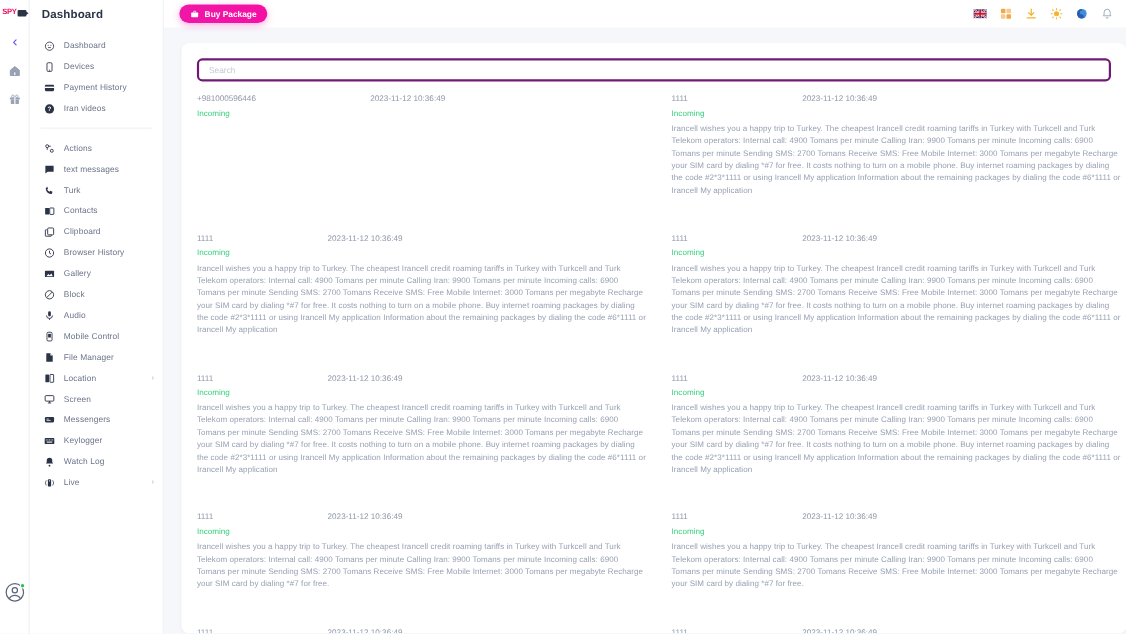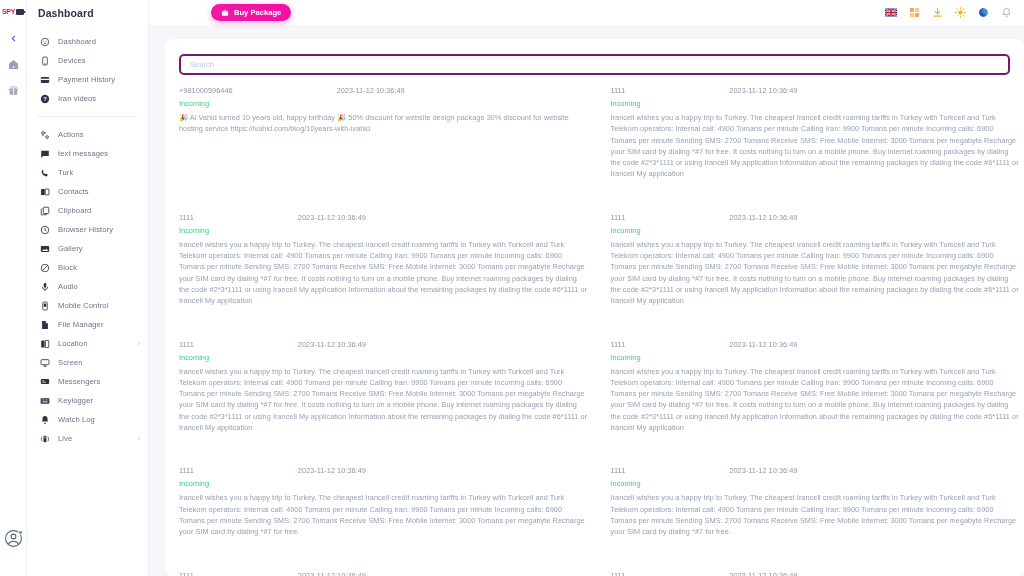--- a/index.html
+++ b/index.html
@@ -63,21 +63,20 @@
     padding: 0 8px 0 14px; flex:0 0 25px;
   }
   .buy-btn {
     display:inline-flex; align-items:center; gap:5px;
     background: linear-gradient(90deg,#ef18a6 0%,#f50fa4 100%);
     color:#fff; border:none; border-radius: 11px;
     height: 17px; padding: 0 10px;
     font-size: 7.6px; font-weight:700; cursor:pointer;
     box-shadow: 0 2px 7px rgba(240,16,164,0.35);
     font-family:"Liberation Sans", sans-serif;
-    margin-left:48px;
   }
   .buy-btn svg { display:block; }
   .top-icons { margin-left:auto; display:flex; align-items:center; gap:11px; padding-right:4px; }
   .top-ico { width:12px; height:12px; display:flex; align-items:center; justify-content:center; cursor:pointer; }
   .top-ico svg { display:block; }
 
   .main-body { flex:1; padding: 14px 0 0 16px; overflow:hidden; }
   .card {
     background:#ffffff; border-radius: 7px;
     box-shadow: 0 1px 3px rgba(40,50,80,0.045);
@@ -442,21 +441,20 @@
         </div>
 
         <div class="msg-grid">
 
           <div class="msg">
             <div class="msg-head">
               <span class="msg-from">+981000596446</span>
               <span class="msg-time">2023-11-12 10:36:49</span>
             </div>
             <div class="msg-dir">Incoming</div>
-            <div class="msg-body">🎉 Ai Vahid turned 10 years old, happy birthday 🎉 50% discount for website design package 30% discount for website hosting service https://ivahid.com/blog/10years-with-ivahid</div>
           </div>
 
           <div class="msg">
             <div class="msg-head">
               <span class="msg-from">1111</span>
               <span class="msg-time">2023-11-12 10:36:49</span>
             </div>
             <div class="msg-dir">Incoming</div>
             <div class="msg-body">Irancell wishes you a happy trip to Turkey. The cheapest Irancell credit roaming tariffs in Turkey with Turkcell and Turk Telekom operators: Internal call: 4900 Tomans per minute Calling Iran: 9900 Tomans per minute Incoming calls: 6900 Tomans per minute Sending SMS: 2700 Tomans Receive SMS: Free Mobile Internet: 3000 Tomans per megabyte Recharge your SIM card by dialing *#7 for free. It costs nothing to turn on a mobile phone. Buy internet roaming packages by dialing the code #2*3*1111 or using Irancell My application Information about the remaining packages by dialing the code #6*1111 or Irancell My application</div>
           </div>

